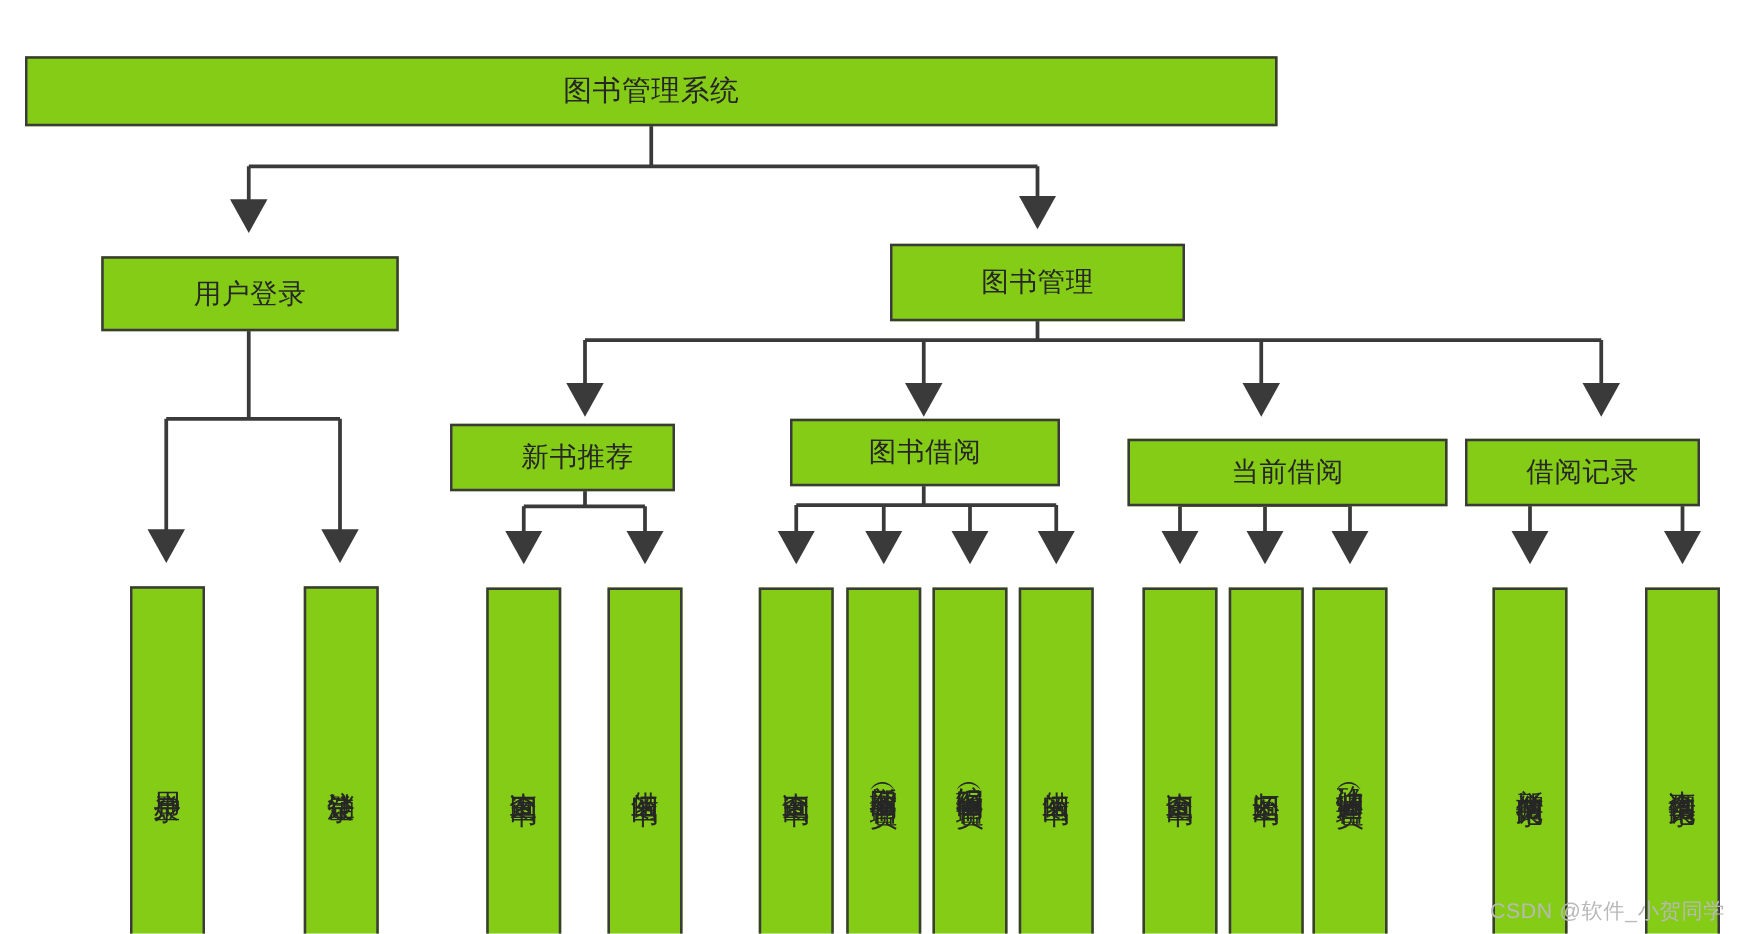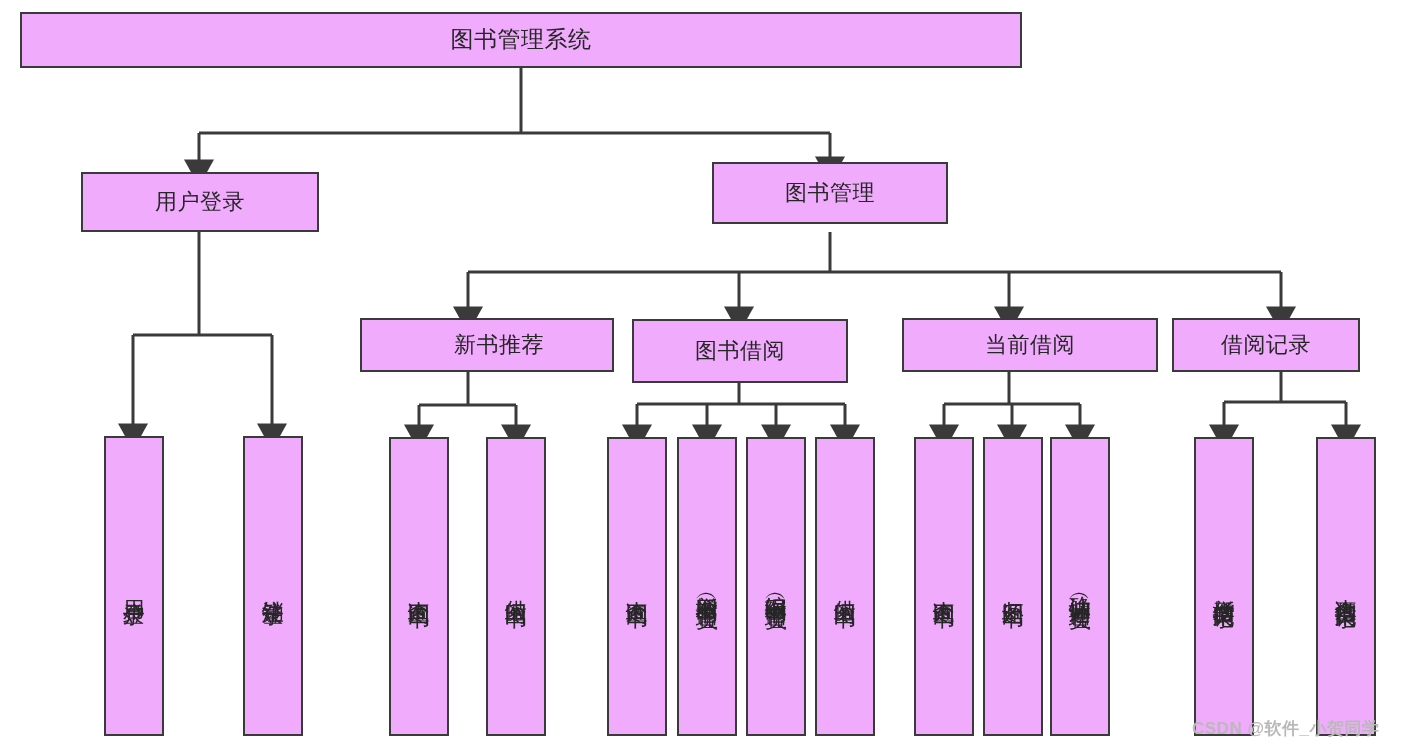--- a/index.html
+++ b/index.html
@@ -21,26 +21,27 @@
     position: absolute;
     left: 0;
     top: 0;
     width: 1405px;
     height: 747px;
     pointer-events: none;
   }
   .node {
     position: absolute;
     box-sizing: border-box;
-    background: #f0abfc;
+    background: #84cc16;
     border: 2px solid #3a3a3a;
     display: flex;
     align-items: center;
     justify-content: center;
     overflow: hidden;
+    margin-top: 33px;
   }
   .node-label {
     color: #262626;
     text-align: center;
     line-height: 1.18;
     white-space: nowrap;
   }
   .node.horizontal .node-label {
     font-size: 22px;
     letter-spacing: 0.5px;
@@ -131,24 +132,24 @@
     <span class="node-label">图书管理系统</span>
   </div>
 
   <div class="node horizontal" style="left:81px; top:172px; width:238px; height:60px;">
     <span class="node-label">用户登录</span>
   </div>
   <div class="node horizontal" style="left:712px; top:162px; width:236px; height:62px;">
     <span class="node-label">图书管理</span>
   </div>
 
-  <div class="node horizontal" style="left:360px; top:318px; width:254px; height:54px;padding-left:24px;">
+  <div class="node horizontal" style="left:360px; top:306px; width:180px; height:54px;padding-left:24px;">
     <span class="node-label">新书推荐</span>
   </div>
-  <div class="node horizontal" style="left:632px; top:319px; width:216px; height:64px;">
+  <div class="node horizontal" style="left:632px; top:302px; width:216px; height:54px;">
     <span class="node-label">图书借阅</span>
   </div>
   <div class="node horizontal" style="left:902px; top:318px; width:256px; height:54px;">
     <span class="node-label">当前借阅</span>
   </div>
   <div class="node horizontal" style="left:1172px; top:318px; width:188px; height:54px;">
     <span class="node-label">借阅记录</span>
   </div>
 
   <div class="node vertical" style="left:104px; top:436px; width:60px; height:300px;">
@@ -188,15 +189,15 @@
     <span class="node-label">确认归还（管理员）</span>
   </div>
 
   <div class="node vertical" style="left:1194px; top:437px; width:60px; height:299px;">
     <span class="node-label">新增借阅记录</span>
   </div>
   <div class="node vertical" style="left:1316px; top:437px; width:60px; height:299px;">
     <span class="node-label">查询借阅记录</span>
   </div>
 
-  <div class="watermark" style="left:1192px; top:717px;font-weight:bold;">CSDN @软件_小贺同学</div>
+  <div class="watermark" style="left:1192px; top:717px;">CSDN @软件_小贺同学</div>
 
 </div>
 
 </body></html>

